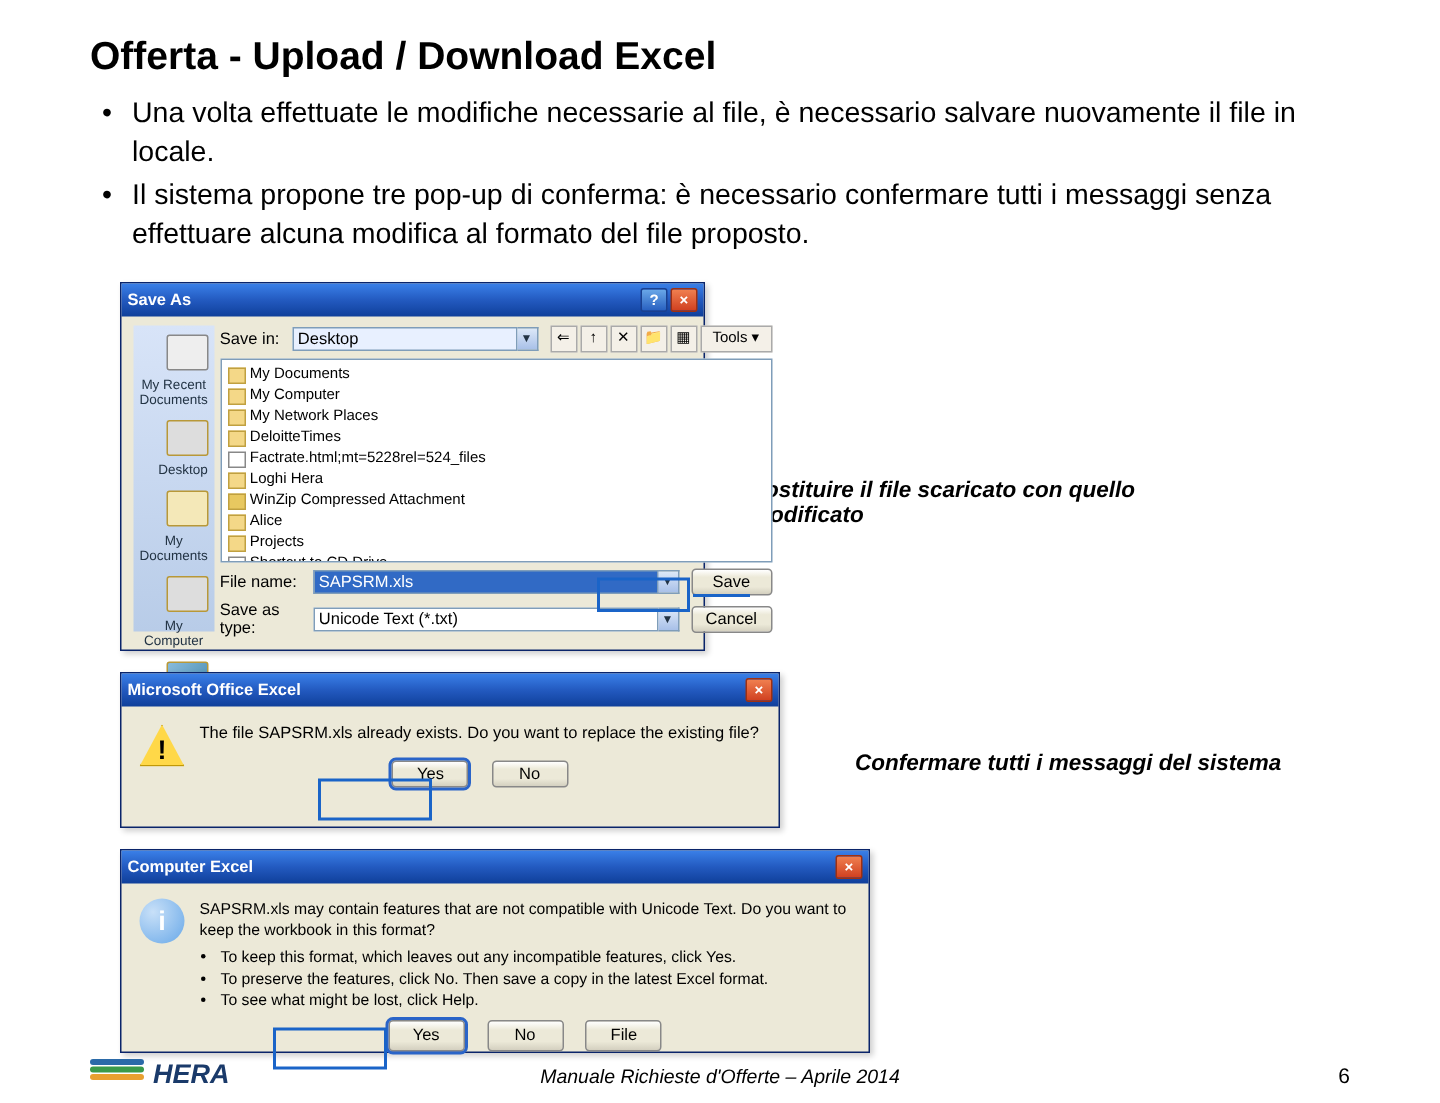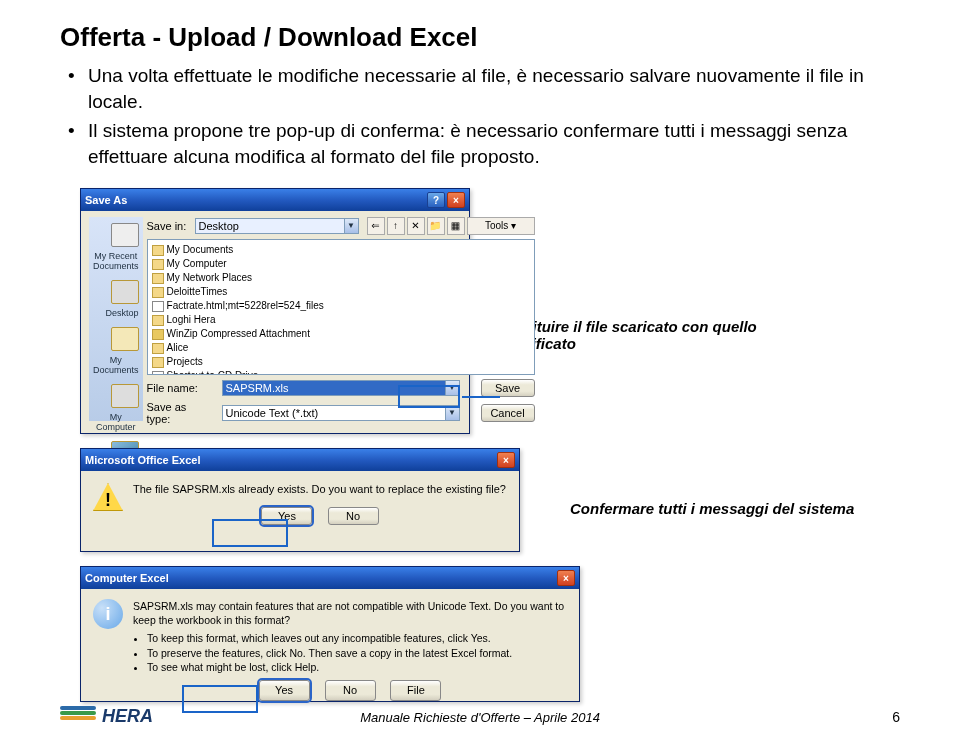--- a/index.html
+++ b/index.html
@@ -46,21 +46,21 @@
   .sa-top{display:flex;align-items:center;gap:4px;margin-bottom:4px}
   .sa-top .lbl{width:44px}
   .sa-top .field{width:150px;background:#e8f0ff}
   .sa-tools{display:flex;gap:2px;margin-left:4px}
   .sa-tools span{width:18px;height:18px;border:1px solid #aaa;background:#f4f0e8;font-size:10px;text-align:center;line-height:16px}
   .filelist{background:#fff;border:1px solid #7f9db9;height:136px;padding:3px 4px;font-size:10px;line-height:14px;overflow:hidden}
   .filelist div{display:flex;align-items:center;gap:3px}
   .fic{width:12px;height:11px;background:#f4d888;border:1px solid #c0a040;flex-shrink:0}
   .fic.file{background:#fff;border-color:#888}
   .fic.zip{background:#e8c860}
-  .sa-bot{display:flex;align-items:center;margin-top:4px;gap:17px}
+  .sa-bot{display:flex;align-items:center;margin-top:4px;gap:4px}
   .sa-bot .lbl{width:58px}
   .sa-bot .field{flex:1}
   .sa-bot .btn{width:54px;margin-left:4px}
 
   
   #dlg2{left:0;top:260px;width:440px;height:104px}
   #dlg2 .body{display:flex;gap:10px;padding:12px}
   .yicon{width:30px;height:28px;background:#ffd848;border:1px solid #c09808;position:relative;clip-path:polygon(50% 0,100% 100%,0 100%);text-align:center;font-size:18px;font-weight:bold;color:#000;line-height:32px}
   .d2txt{font-size:11px}
   .d2btns{text-align:center;margin-top:12px}
@@ -135,21 +135,21 @@
           <span class="drop">
             <span class="field">Desktop</span>
             <span class="arrow">▼</span>
           </span>
           <div class="sa-tools">
             <span>⇐</span>
             <span>↑</span>
             <span>✕</span>
             <span>📁</span>
             <span>▦</span>
-            <span style="width:68px">Tools ▾</span>
+            <span style="width:48px">Tools ▾</span>
           </div>
         </div>
         <div class="filelist">
           <div>
               <span class="fic"></span>
               <span>My Documents</span>
             </div>
           <div>
               <span class="fic"></span>
               <span>My Computer</span>

